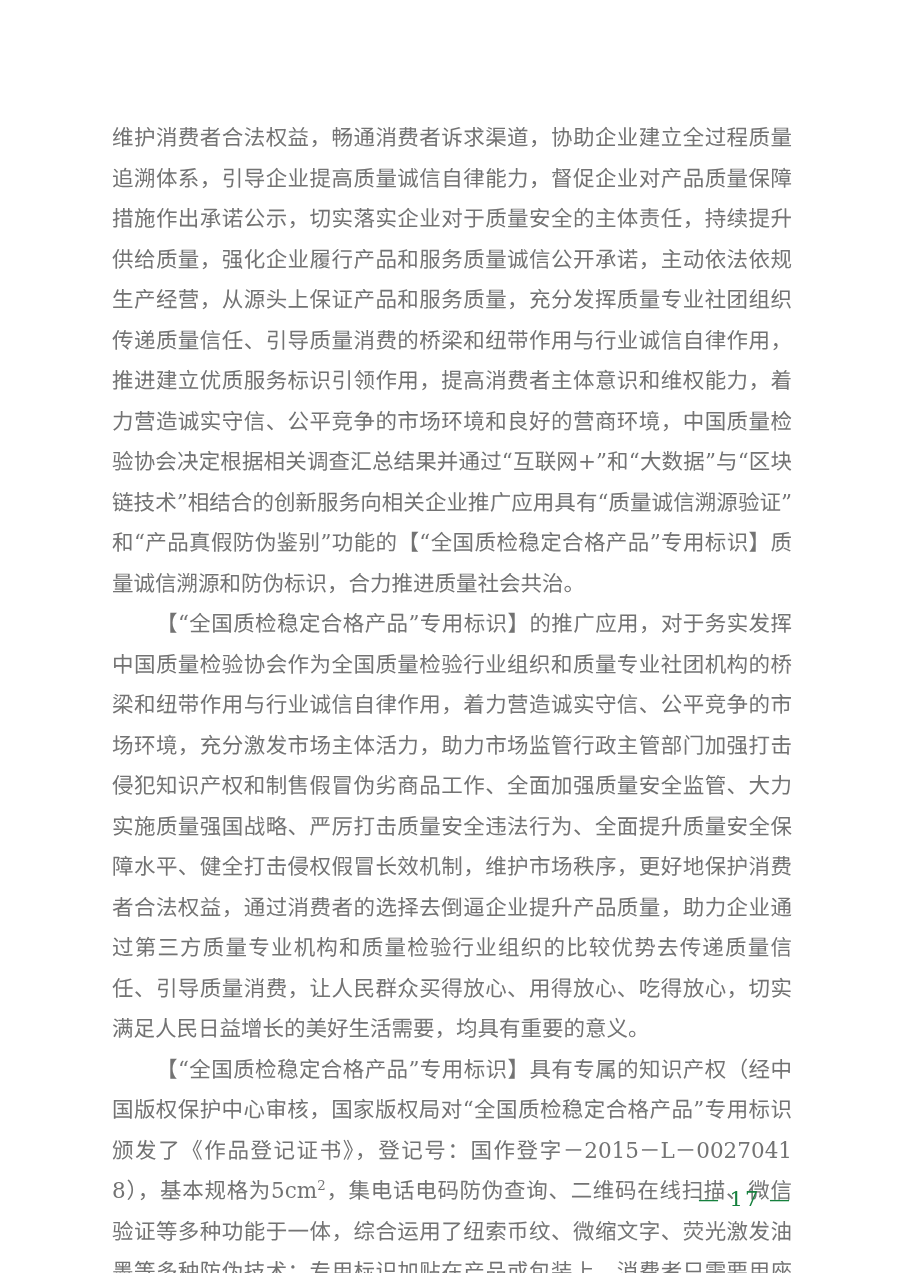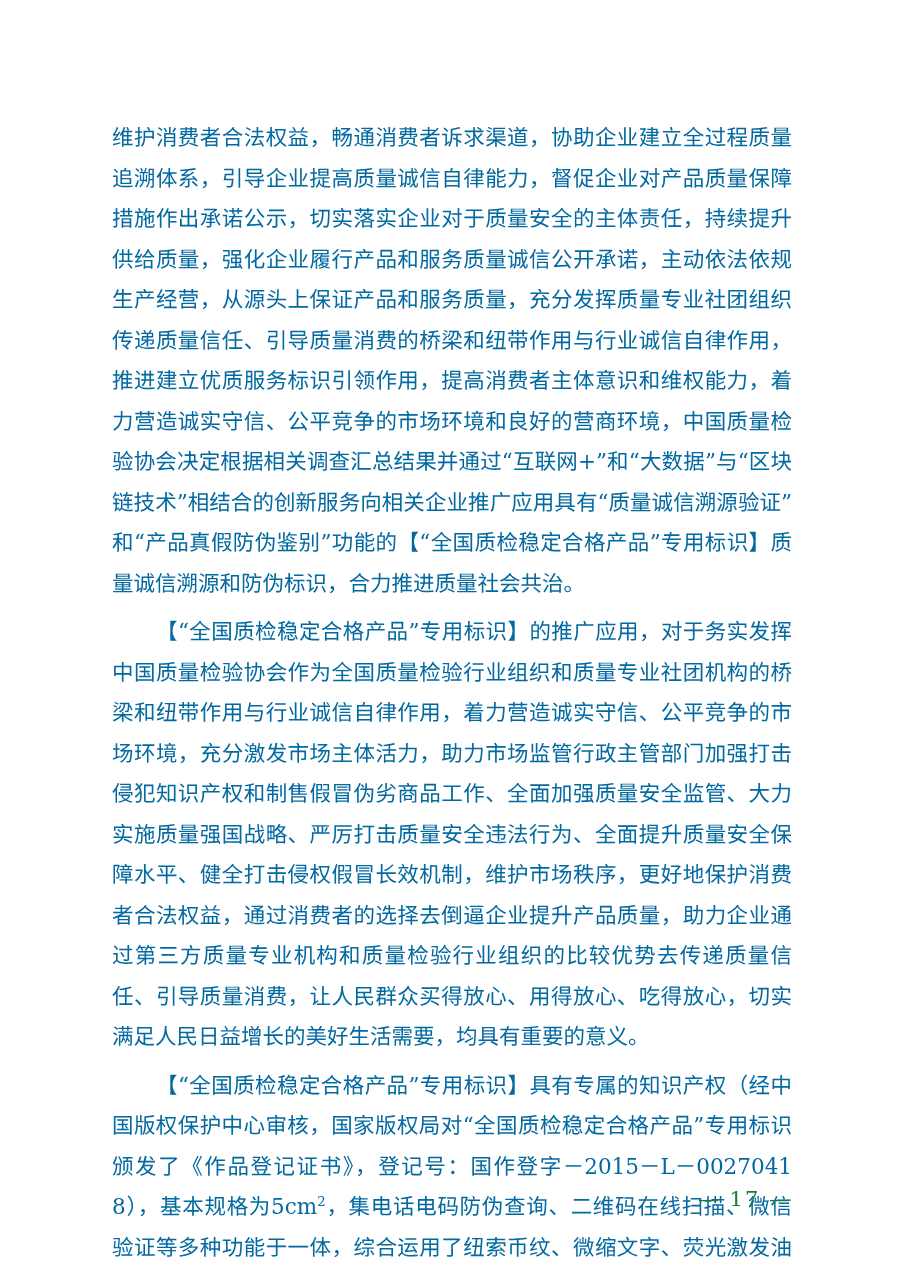--- a/index.html
+++ b/index.html
@@ -18,32 +18,32 @@
   .content {
     position: absolute;
     left: 112px;
     top: 118px;
     width: 680px;
   }
   .para {
     font-family: "DejaVu Serif", "Liberation Serif", serif;
     font-size: 21.5px;
     line-height: 40.5px;
-    color: #0369a1;
+    color: #737373;
     text-align: justify;
     text-justify: inter-ideograph;
     margin: 0;
     letter-spacing: 0px;
     word-break: break-all;
   }
   .para.indent {
     text-indent: 44px;
   }
   .para + .para {
-    margin-top: 8px;
+    margin-top: 0px;
   }
   sup {
     font-size: 0.62em;
     vertical-align: super;
     line-height: 0;
   }
   .pagenum {
     position: absolute;
     right: 108px;
     bottom: 62px;

